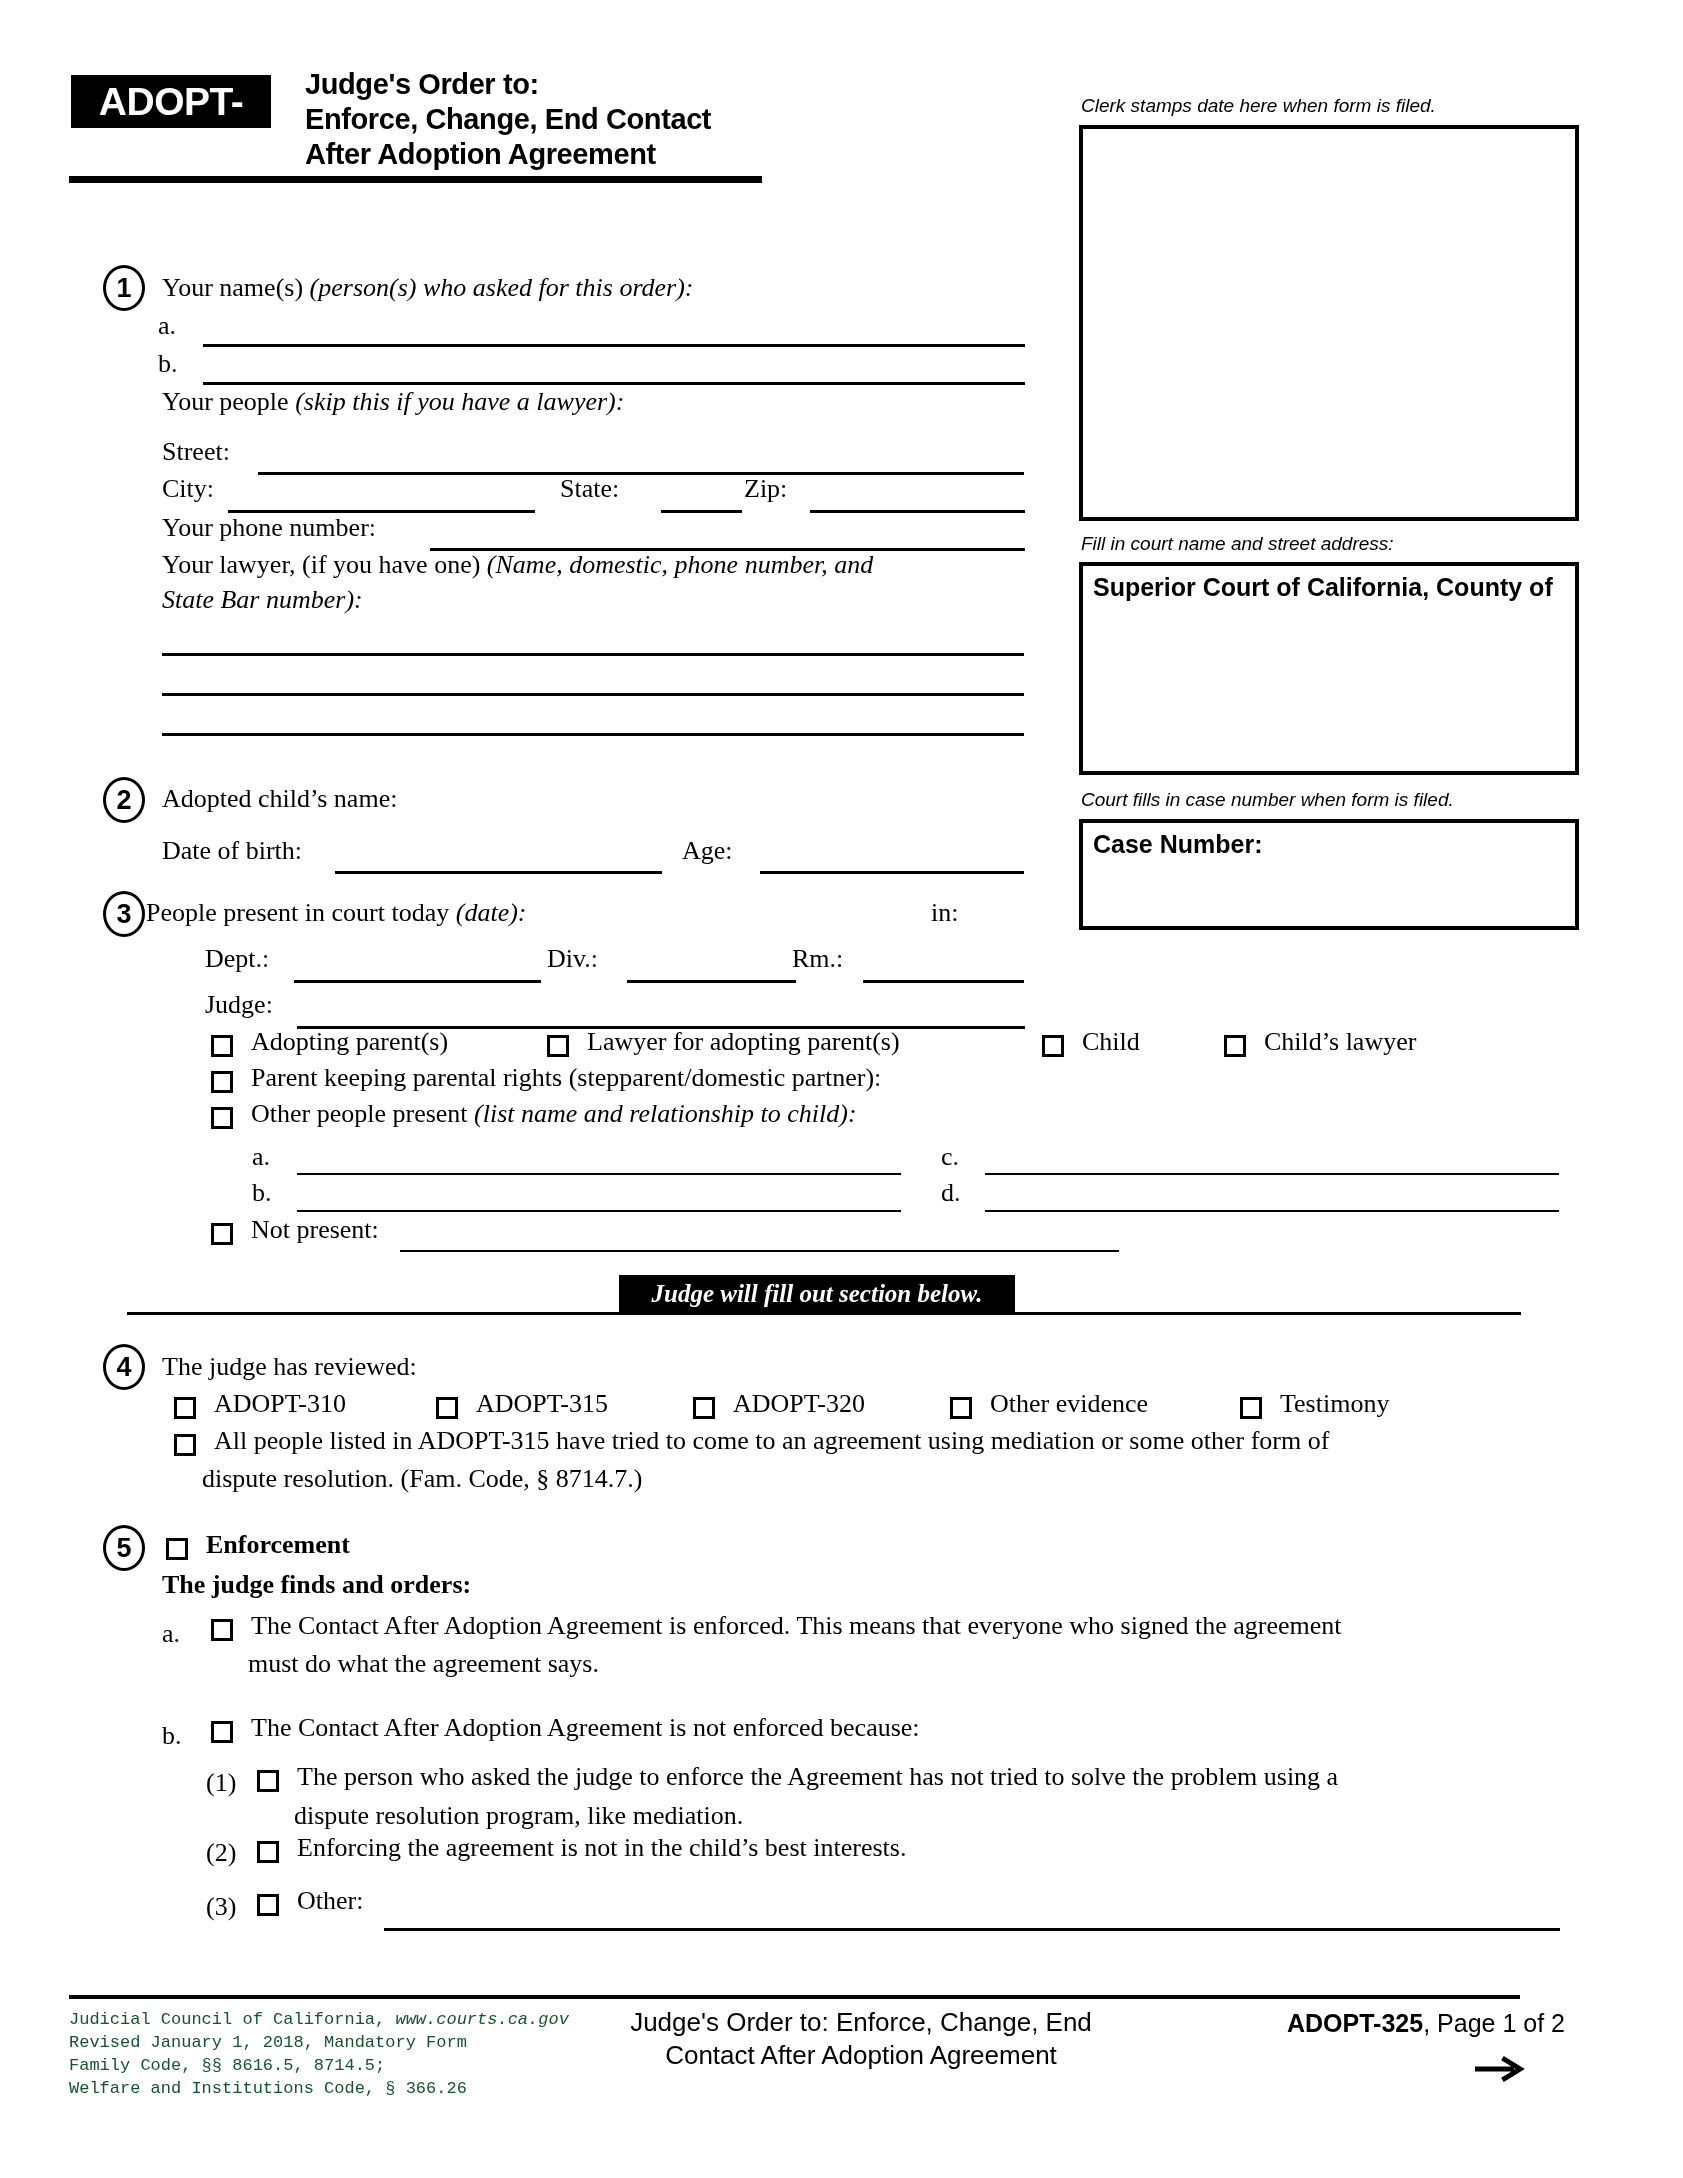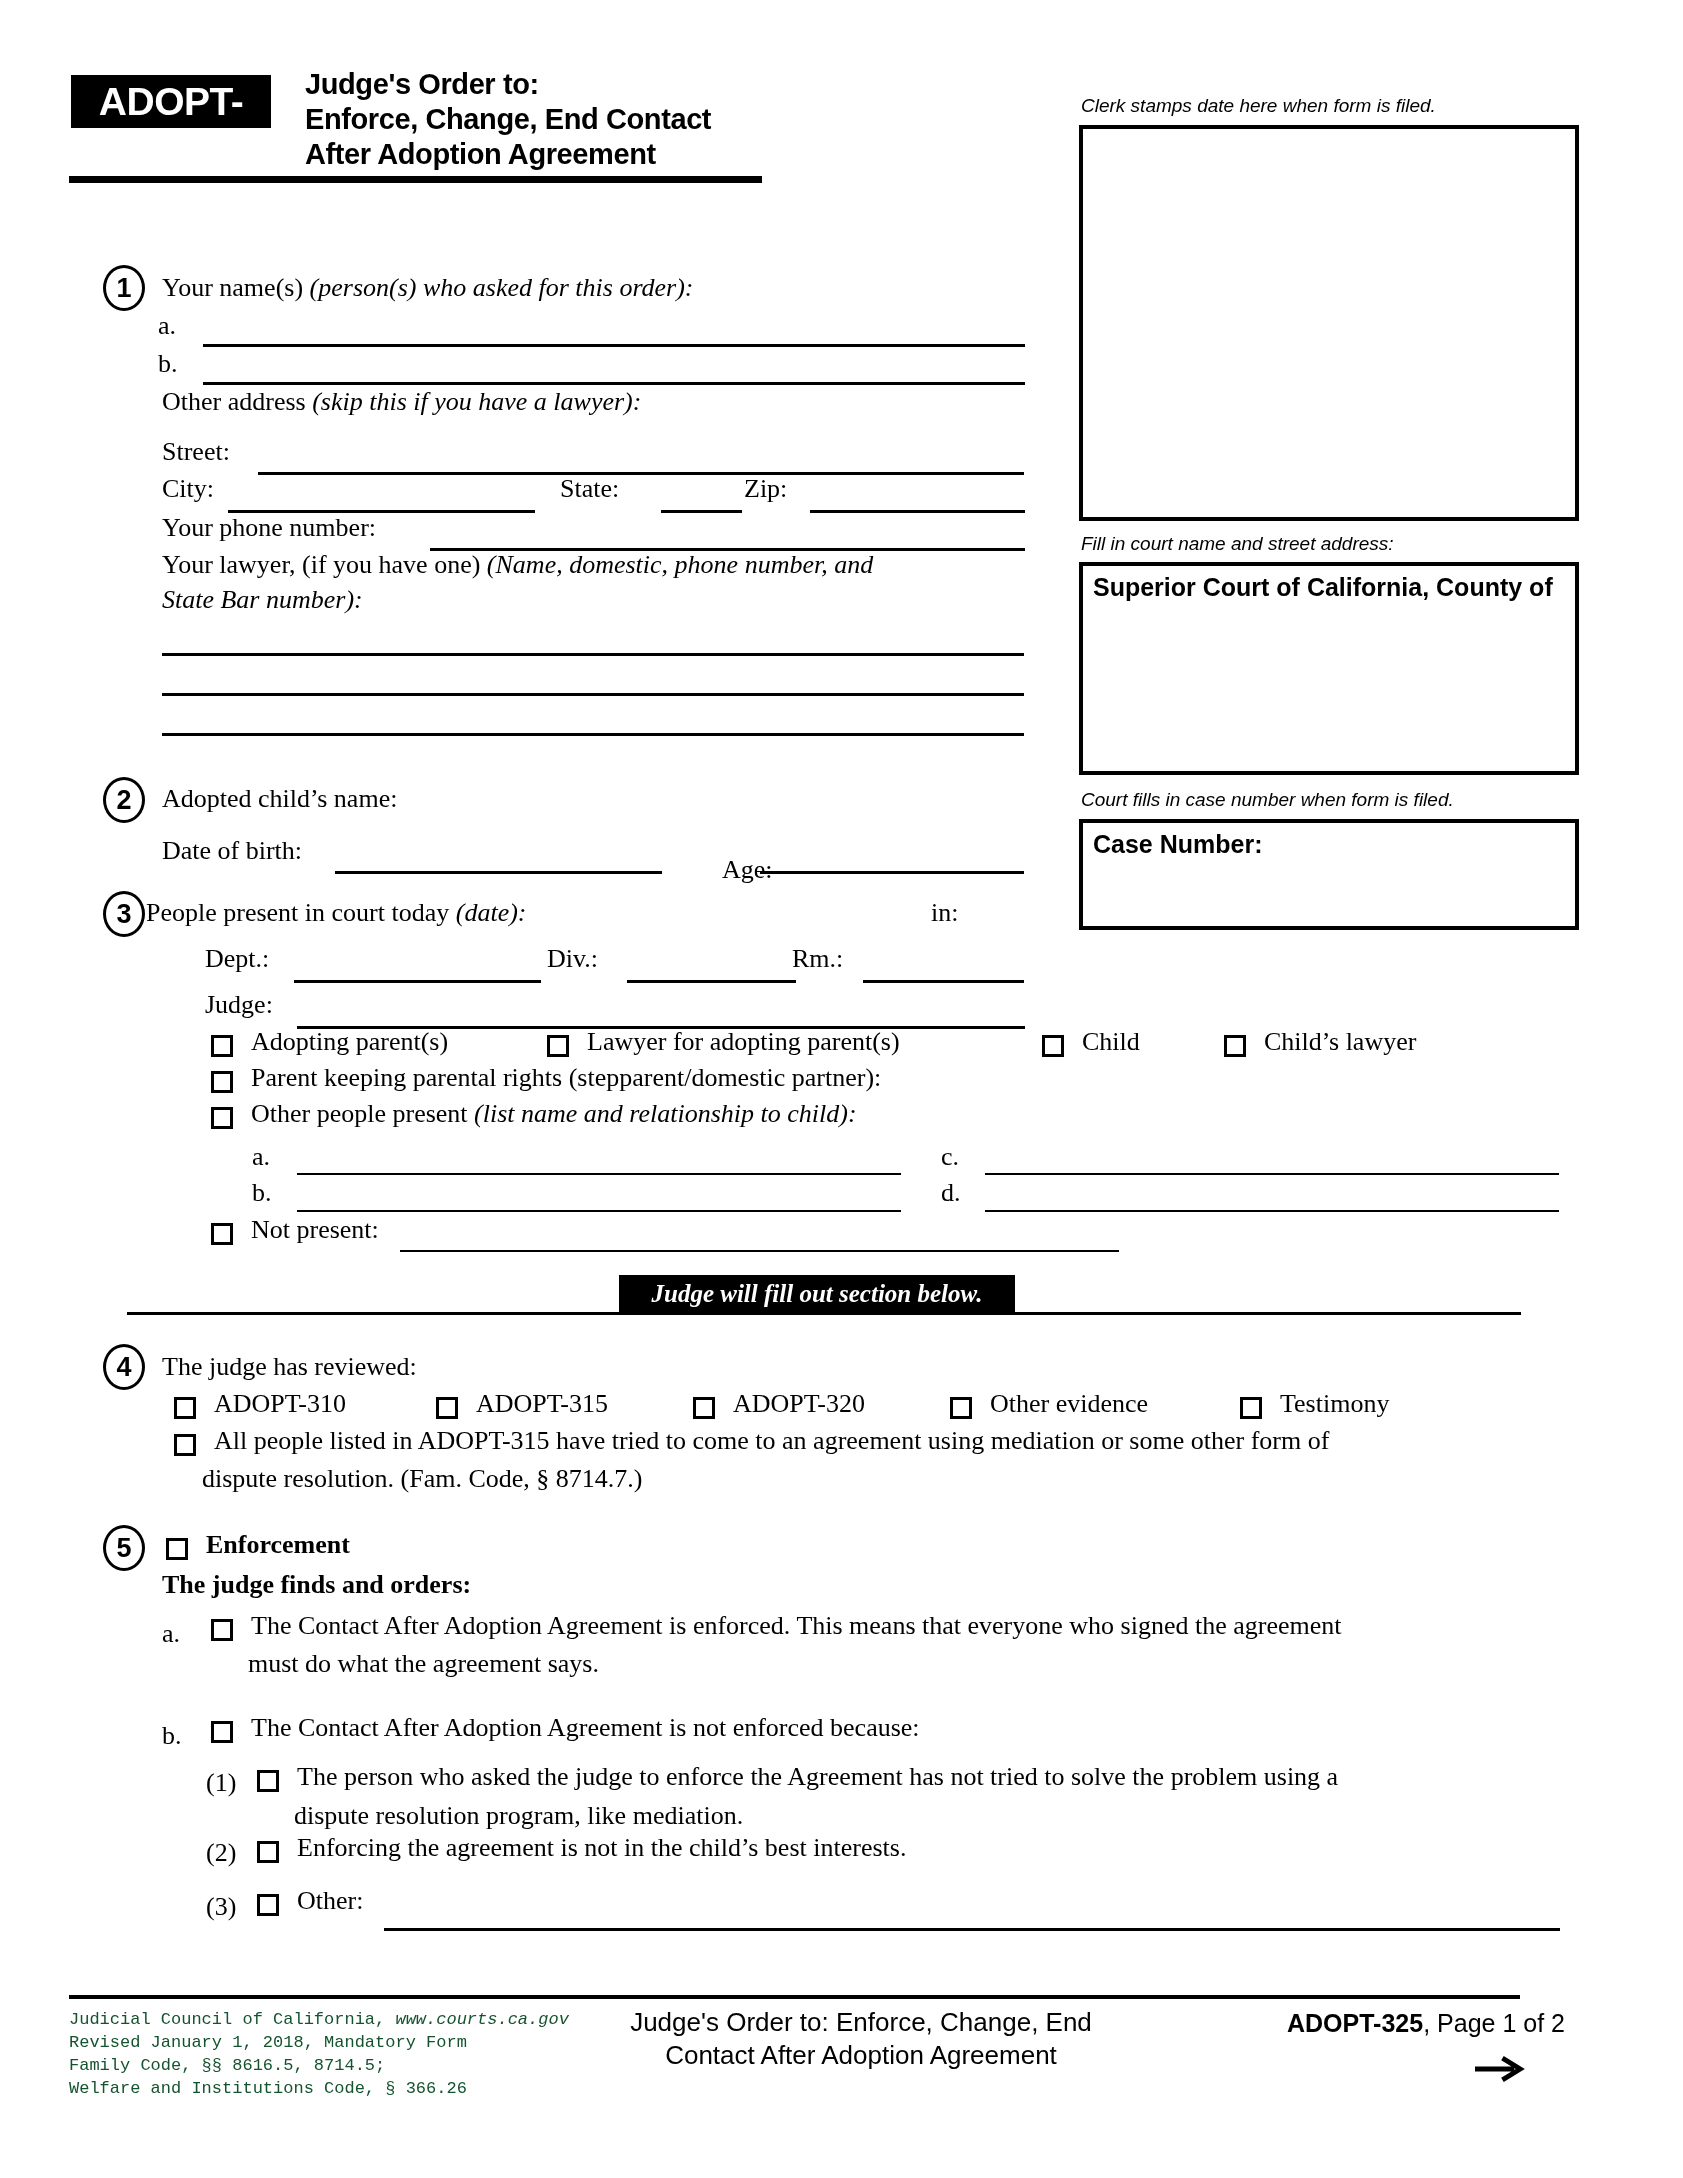--- a/index.html
+++ b/index.html
@@ -220,21 +220,21 @@
     <span>Your name(s) </span><span class="ital">(person(s) who asked for this order):</span>
   </div>
 
   <div class="bt" style="left:158px; top:310px;">a.</div>
   <div class="rule" style="left:203px; top:344px; width:822px;"></div>
 
   <div class="bt" style="left:158px; top:348px;">b.</div>
   <div class="rule" style="left:203px; top:382px; width:822px;"></div>
 
   <div class="bt" style="left:162px; top:386px;">
-    <span>Other address </span><span class="ital">(skip this if you have a lawyer):</span>
+    <span>Your people </span><span class="ital">(skip this if you have a lawyer):</span>
   </div>
 
   <div class="bt" style="left:162px; top:436px;font-family:Liberation Serif, serif;">Street:</div>
   <div class="rule" style="left:258px; top:472px; width:766px;"></div>
 
   <div class="bt" style="left:162px; top:473px;">City:</div>
   <div class="rule" style="left:228px; top:510px; width:307px;"></div>
 
   <div class="bt" style="left:560px; top:473px;">State:</div>
   <div class="rule" style="left:661px; top:510px; width:81px;"></div>
@@ -253,21 +253,21 @@
   <div class="rule" style="left:162px; top:653px; width:862px;"></div>
   <div class="rule" style="left:162px; top:693px; width:862px;"></div>
   <div class="rule" style="left:162px; top:733px; width:862px;"></div>
 
   <div class="circnum" style="left:103px; top:777px;">2</div>
   <div class="bt" style="left:162px; top:783px;">Adopted child’s name:</div>
 
   <div class="bt" style="left:162px; top:835px;">Date of birth:</div>
   <div class="rule" style="left:335px; top:871px; width:327px;"></div>
 
-  <div class="bt" style="left:682px; top:854px;margin-left:40px;">Age:</div>
+  <div class="bt" style="left:682px; top:835px;">Age:</div>
   <div class="rule" style="left:760px; top:871px; width:264px;"></div>
 
   <div class="circnum" style="left:103px; top:891px;">3</div>
   <div class="bt" style="left:146px; top:897px;">
     <span>People present in court today </span><span class="ital">(date):</span>
   </div>
   <div class="bt" style="left:931px; top:897px;">in:</div>
 
   <div class="bt" style="left:205px; top:943px;">Dept.:</div>
   <div class="rule" style="left:294px; top:980px; width:247px;"></div>

